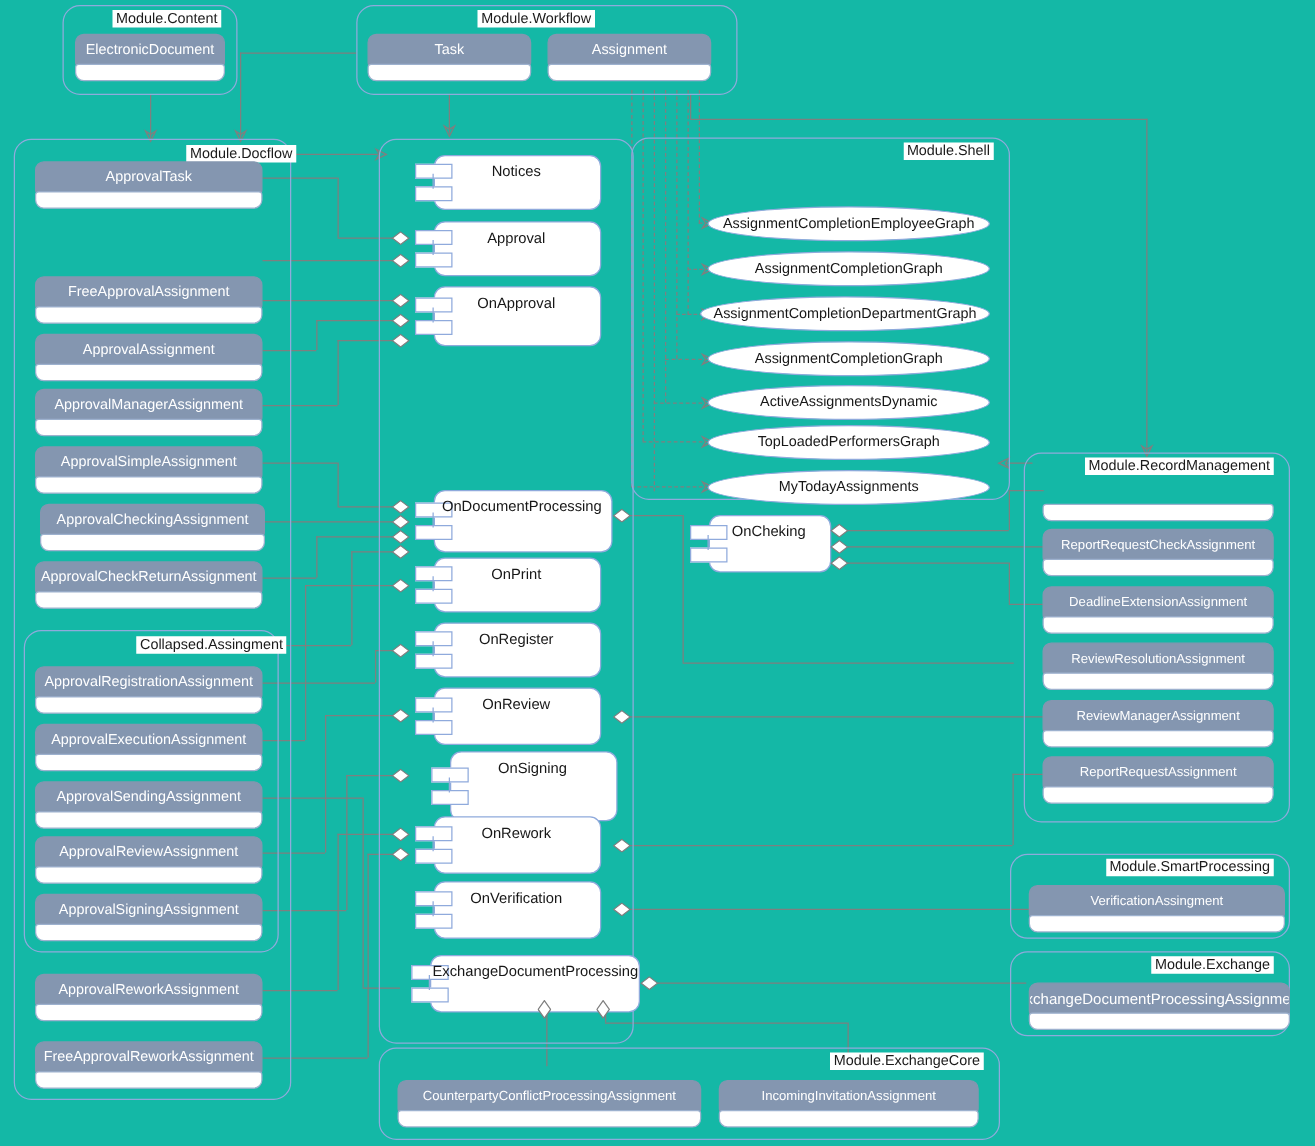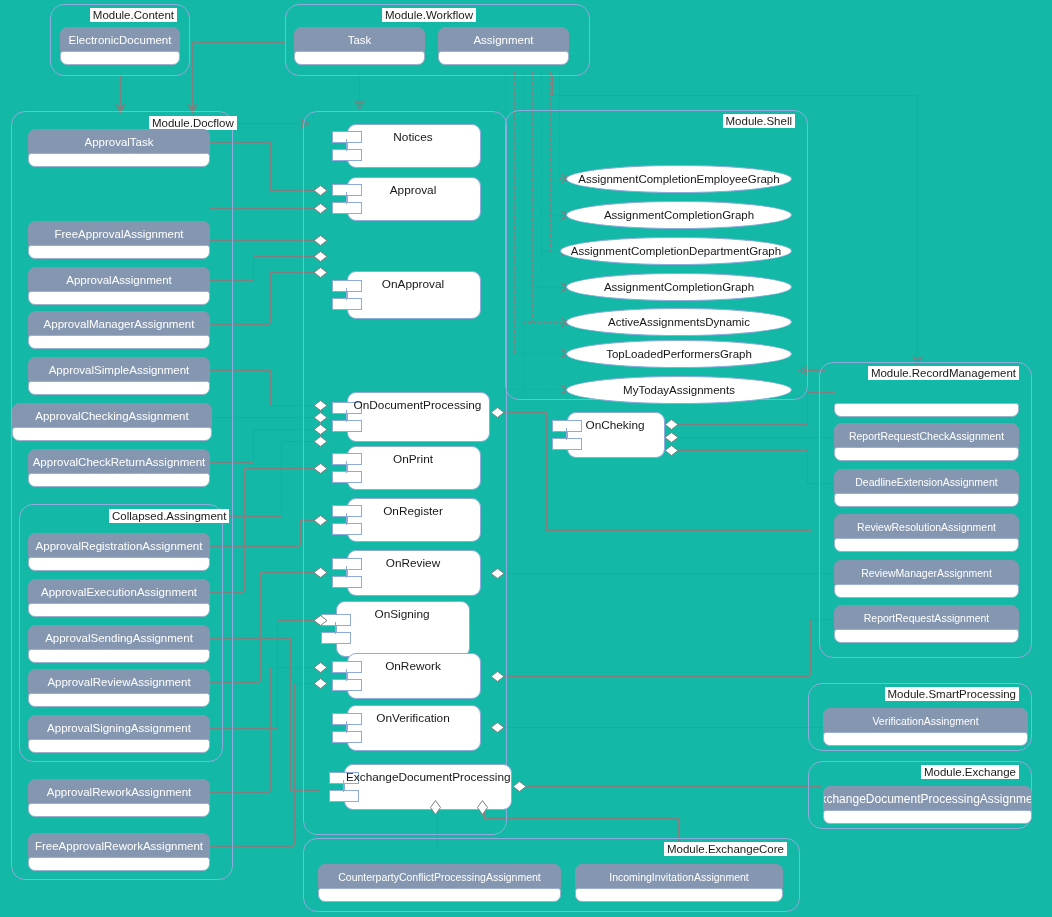--- a/index.html
+++ b/index.html
@@ -267,21 +267,21 @@
       <div class="bdy"></div>
     </div>
   <div class="cls" style="left:28px;top:311px;width:182px;height:38px;">
     <div class="hdr">ApprovalManagerAssignment</div>
       <div class="bdy"></div>
     </div>
   <div class="cls" style="left:28px;top:357px;width:182px;height:38px;">
     <div class="hdr">ApprovalSimpleAssignment</div>
       <div class="bdy"></div>
     </div>
-  <div class="cls" style="left:12px;top:403px;width:200px;height:38px;border-radius:15px;">
+  <div class="cls" style="left:32px;top:403px;width:180px;height:38px;border-radius:15px;">
     <div class="hdr">ApprovalCheckingAssignment</div>
       <div class="bdy"></div>
     </div>
   <div class="cls" style="left:28px;top:449px;width:182px;height:38px;">
     <div class="hdr">ApprovalCheckReturnAssignment</div>
       <div class="bdy"></div>
     </div>
   <div class="cls" style="left:28px;top:779px;width:182px;height:38px;">
     <div class="hdr">ApprovalReworkAssignment</div>
       <div class="bdy"></div>
@@ -328,21 +328,21 @@
   </div>
   <div class="comp" style="left:325px;top:177px;width:156px;height:44px;">
     <div class="cbox"></div>
     <div class="ico">
         <i class="a"></i>
         <i class="b"></i>
         <u></u>
       </div>
     <div class="clabel">Approval</div>
   </div>
-  <div class="comp" style="left:325px;top:229px;width:156px;height:48px;margin-top:42px;">
+  <div class="comp" style="left:325px;top:229px;width:156px;height:48px;">
     <div class="cbox"></div>
     <div class="ico">
         <i class="a"></i>
         <i class="b"></i>
         <u></u>
       </div>
     <div class="clabel">OnApproval</div>
   </div>
   <div class="comp" style="left:325px;top:392px;width:165px;height:50px;">
     <div class="cbox"></div>
@@ -373,21 +373,21 @@
   </div>
   <div class="comp" style="left:325px;top:550px;width:156px;height:46px;">
     <div class="cbox"></div>
     <div class="ico">
         <i class="a"></i>
         <i class="b"></i>
         <u></u>
       </div>
     <div class="clabel">OnReview</div>
   </div>
-  <div class="comp" style="left:314px;top:601px;width:156px;height:56px;">
+  <div class="comp" style="left:338px;top:601px;width:156px;height:56px;">
     <div class="cbox"></div>
     <div class="ico">
         <i class="a"></i>
         <i class="b"></i>
         <u></u>
       </div>
     <div class="clabel">OnSigning</div>
   </div>
   <div class="comp" style="left:325px;top:653px;width:156px;height:46px;">
     <div class="cbox"></div>

